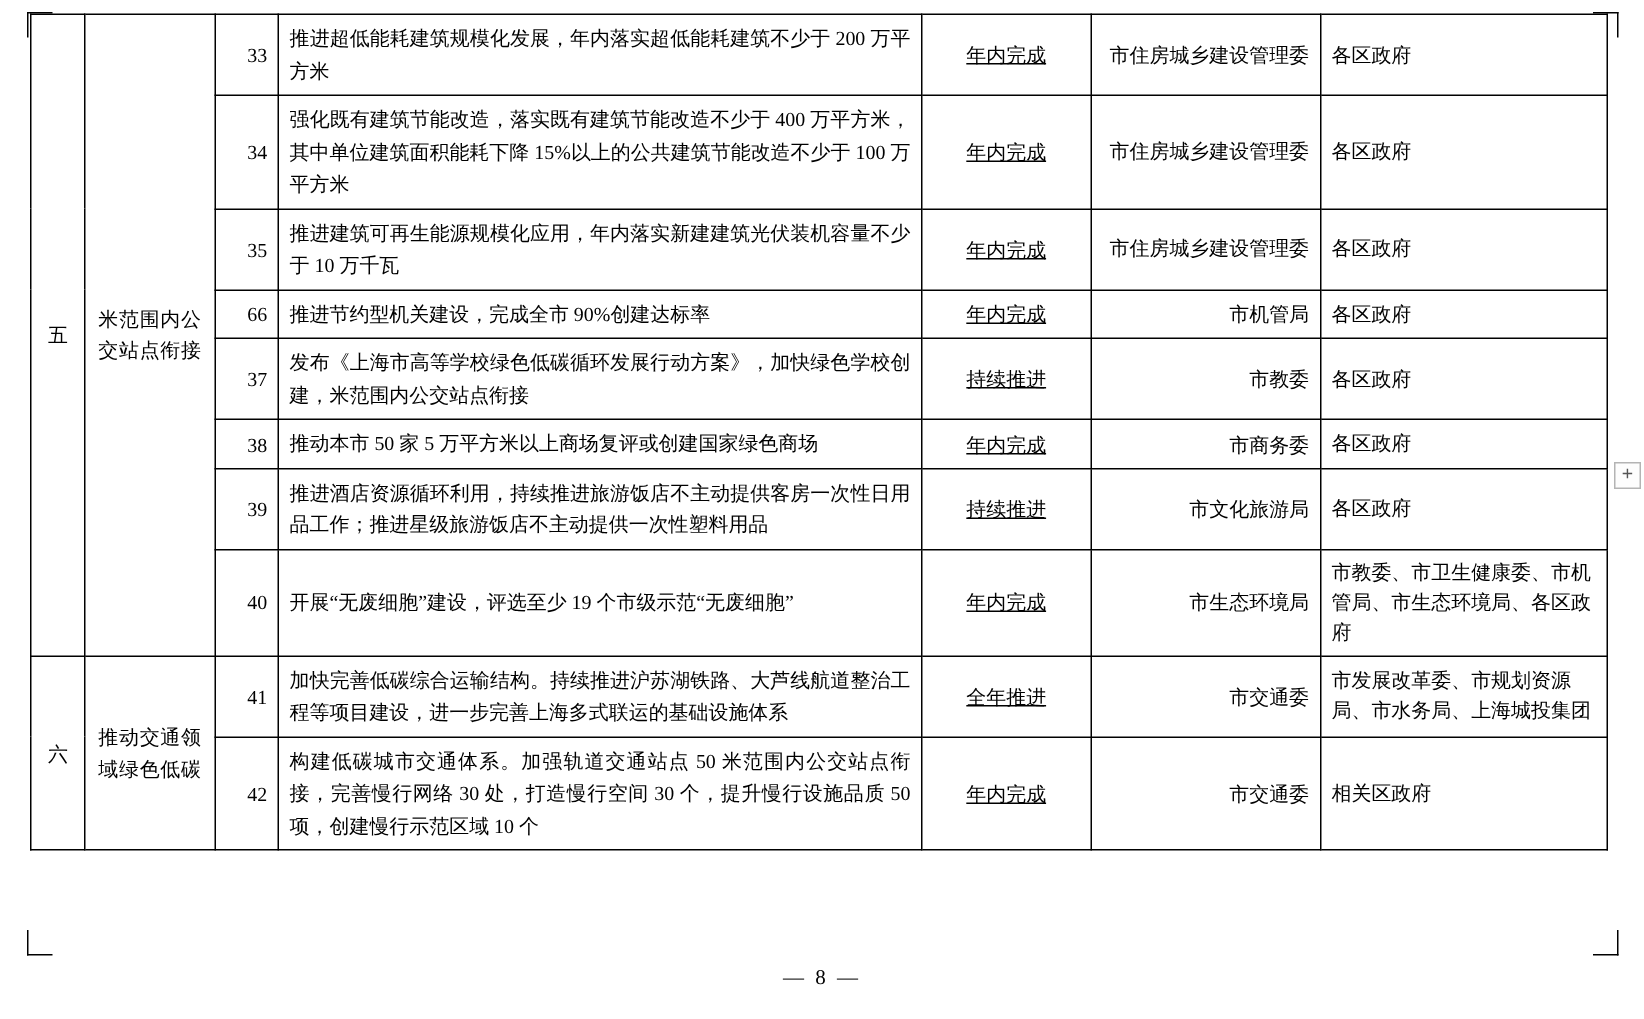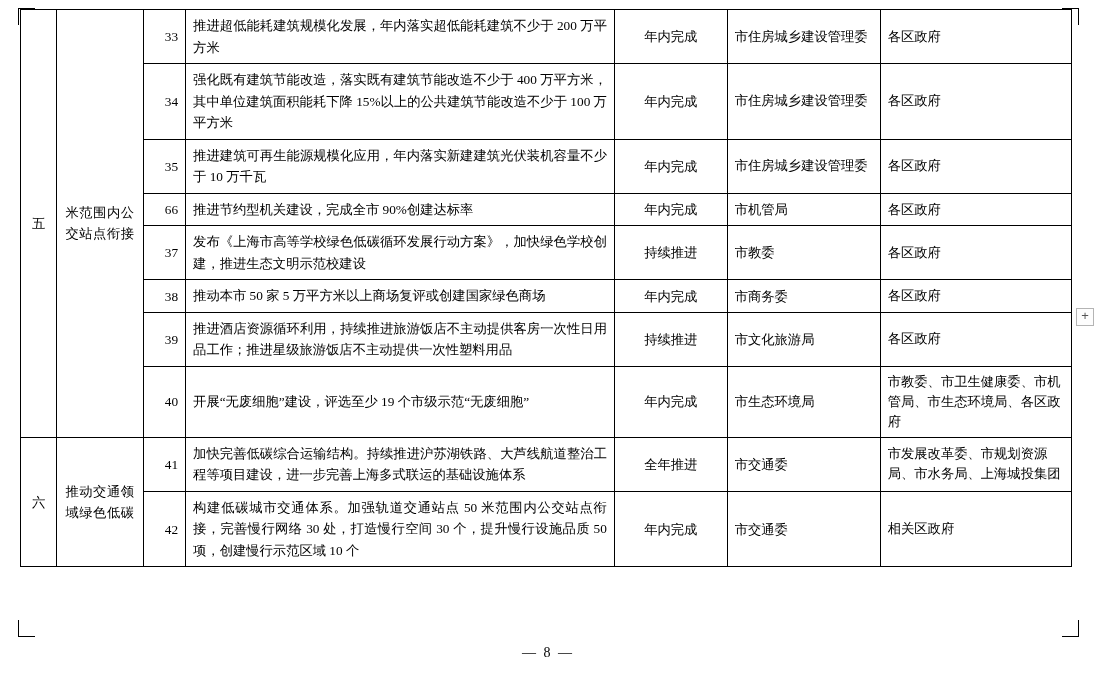--- a/index.html
+++ b/index.html
@@ -46,22 +46,22 @@
   table.doc td {
     border: 1px solid #000;
     padding: 5px 7px;
     vertical-align: middle;
     word-break: break-all;
   }
   .c-sec      { width: 36px;  text-align: center; }
   .c-secname  { width: 86px;  text-align: center; letter-spacing: 0.5px; }
   .c-no       { width: 42px;  text-align: right; }
   .c-task     { width: 426px; text-align: justify; text-justify: inter-ideograph; }
-  .c-time     { width: 112px; text-align: center; }
-  .c-lead     { width: 152px; text-align: left; }
+  .c-time     { width: 112px; text-align: center; text-decoration: underline; }
+  .c-lead     { width: 152px; text-align: right; }
   .c-coop     { width: 190px; text-align: left; margin-left: 12px; }
 
   td.task { line-height: 1.62; }
   td.lead-wrap { line-height: 1.5; }
   td.coop { line-height: 1.5; }
 
   .pagenum {
     position: absolute;
     left: 0;
     top: 645px;
@@ -134,21 +134,21 @@
       </tr>
       <tr>
         <td class="c-no">66</td>
         <td class="c-task task">推进节约型机关建设，完成全市 90%创建达标率</td>
         <td class="c-time">年内完成</td>
         <td class="c-lead">市机管局</td>
         <td class="c-coop coop">各区政府</td>
       </tr>
       <tr>
         <td class="c-no">37</td>
-        <td class="c-task task">发布《上海市高等学校绿色低碳循环发展行动方案》，加快绿色学校创建，推进生态文明示范校建设</td>
+        <td class="c-task task">发布《上海市高等学校绿色低碳循环发展行动方案》，加快绿色学校创建，米范围内公交站点衔接</td>
         <td class="c-time">持续推进</td>
         <td class="c-lead">市教委</td>
         <td class="c-coop coop">各区政府</td>
       </tr>
       <tr>
         <td class="c-no">38</td>
         <td class="c-task task">推动本市 50 家 5 万平方米以上商场复评或创建国家绿色商场</td>
         <td class="c-time">年内完成</td>
         <td class="c-lead">市商务委</td>
         <td class="c-coop coop">各区政府</td>

